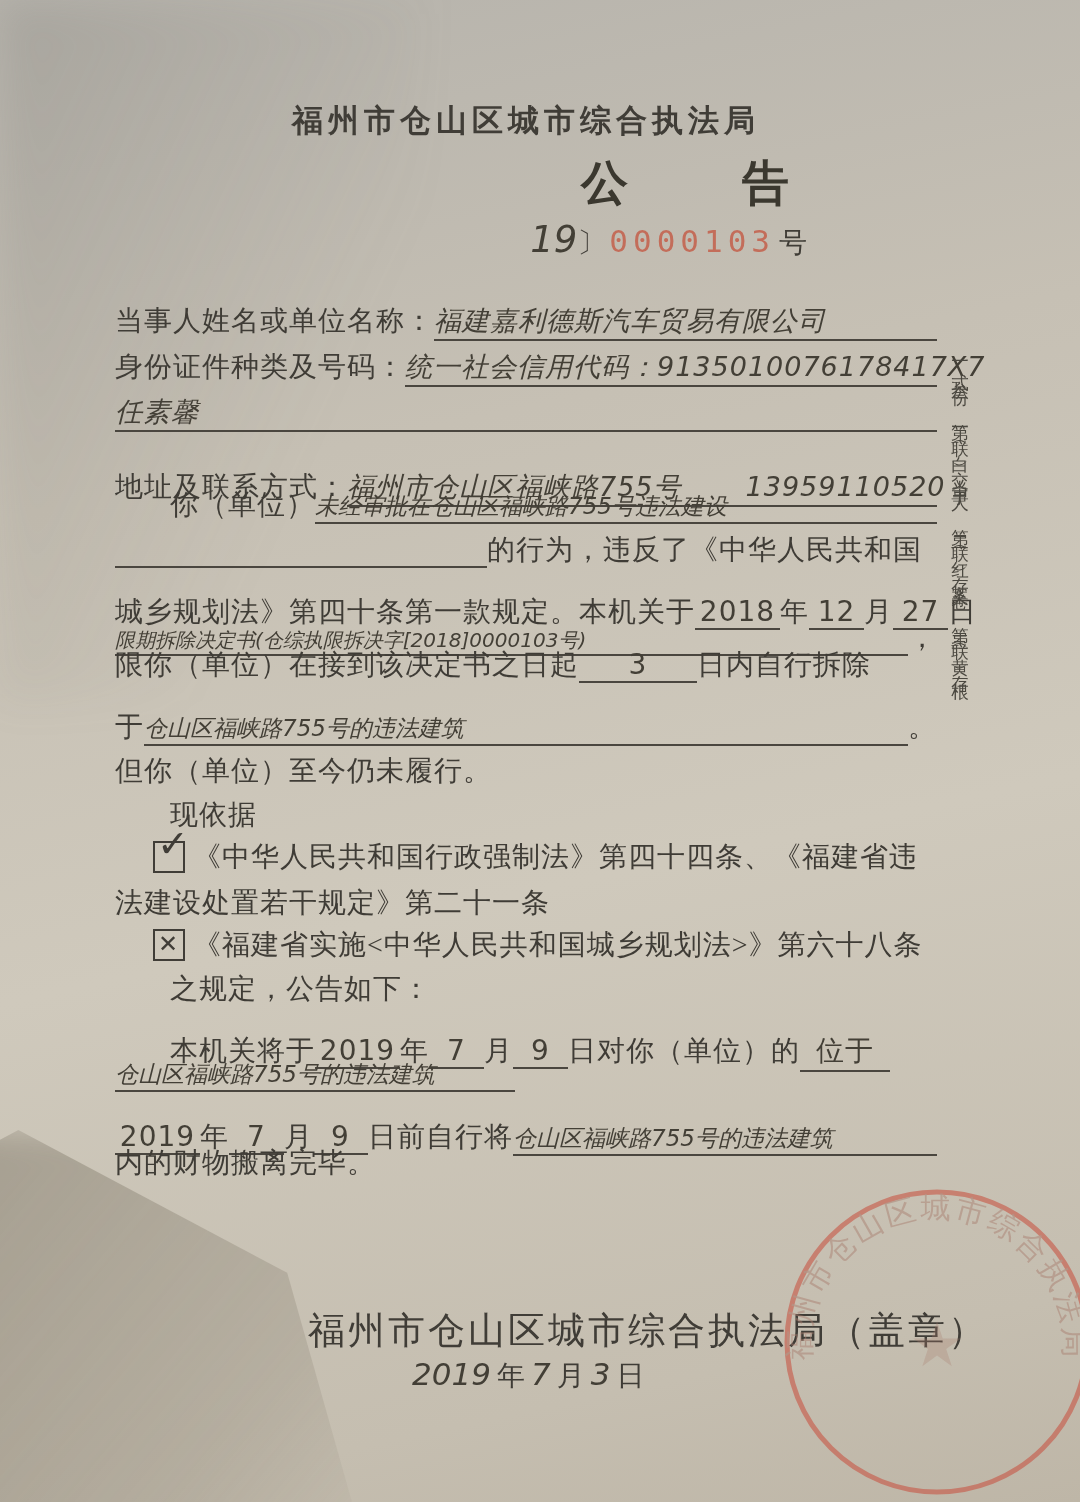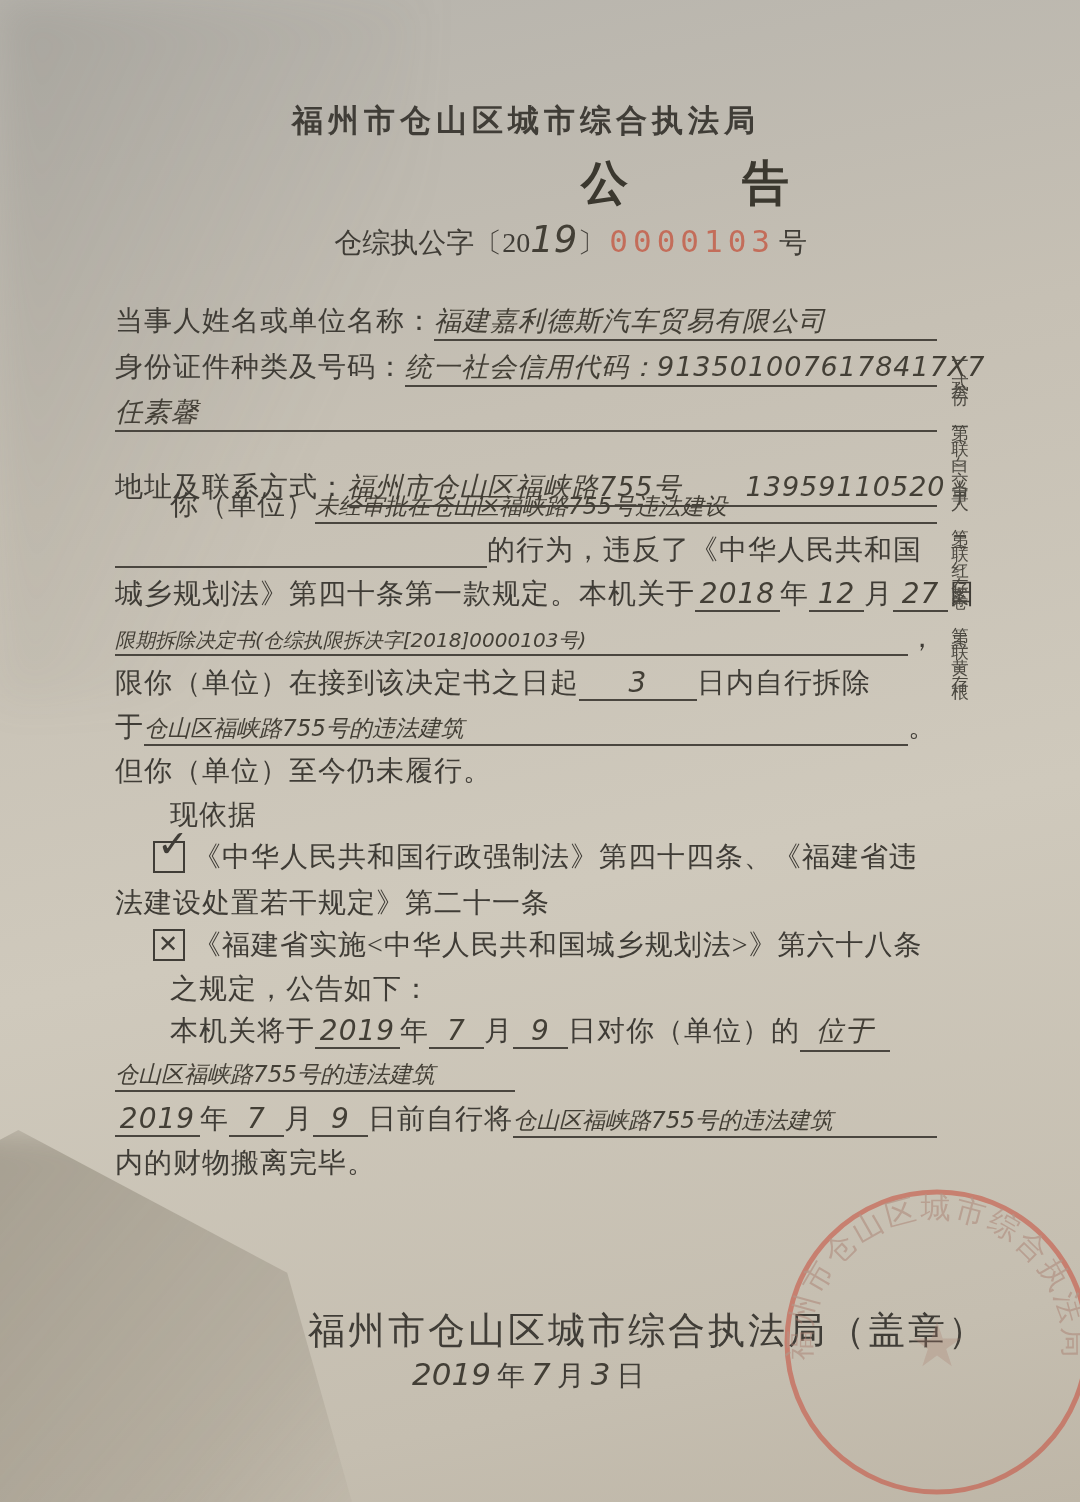--- a/index.html
+++ b/index.html
@@ -23,21 +23,21 @@
   }
   .content{position:absolute;left:115px;top:0;width:822px;}
   .line{position:absolute;left:0;right:0;display:flex;align-items:baseline;white-space:nowrap;font-size:28px;letter-spacing:1px;}
   .label{flex:0 0 auto;}
   .fill{flex:1 1 auto;border-bottom:2px solid #4a463f;min-width:30px;}
   .u{border-bottom:2px solid #4a463f;}
   .hw{font-family:"DejaVu Sans",sans-serif;font-style:italic;color:#433f36;}
   .hw-val{font-size:27px;}
   .hw-small{font-size:20px;letter-spacing:0;}
   .hw-loc{font-size:23px;letter-spacing:0;}
-  .num{display:inline-block;text-align:center;border-bottom:2px solid #4a463f;font-family:"DejaVu Sans",sans-serif;font-style:italic;color:#433f36;}
+  .num{display:inline-block;text-align:center;border-bottom:2px solid #4a463f;font-family:"DejaVu Sans",sans-serif;color:#433f36;margin-top:20px;}
   .num-y{min-width:85px;}
   .num-s{min-width:55px;}
   .agency{position:absolute;top:100px;left:0;right:0;text-align:center;font-size:31px;letter-spacing:5px;font-weight:bold;color:#403d37;}
   .big-title{position:absolute;top:152px;left:0;right:0;display:flex;justify-content:center;gap:112px;transform:translateX(160px);font-size:47px;font-weight:bold;letter-spacing:2px;color:#3b382f;}
   .docno{position:absolute;top:218px;right:130px;font-size:28px;display:flex;align-items:baseline;}
   .docno .hw{font-size:37px;}
   .rednum{font-family:"DejaVu Sans Mono",monospace;font-size:31px;letter-spacing:5px;color:#c4604b;opacity:.85;margin:0 4px;}
   .ind1{left:55px;}
   .indcb{left:38px;}
   .cb{flex:0 0 auto;position:relative;width:28px;height:28px;border:2.5px solid #403d37;margin-right:8px;align-self:center;}
@@ -63,21 +63,20 @@
 <div class="content">
 
   <div class="agency">福州市仓山区城市综合执法局</div>
 
   <div class="big-title">
     <span>公</span>
     <span>告</span>
   </div>
 
   <div class="docno">
-    <span>仓综执公字〔20</span>
     <span class="hw">19</span>
     <span>〕</span>
     <span class="rednum">0000103</span>
     <span>号</span>
   </div>
 
   <div class="line" style="top:302px">
     <span class="label">当事人姓名或单位名称：</span>
     <span class="fill"><span class="hw hw-val">福建嘉利德斯汽车贸易有限公司</span></span>
   </div>
@@ -114,21 +113,21 @@
     <span>月</span>
     <span class="num num-s">27</span>
     <span>日</span>
   </div>
 
   <div class="line" style="top:619px">
     <span class="fill"><span class="hw hw-small">限期拆除决定书(仓综执限拆决字[2018]0000103号)</span></span>
     <span>，</span>
   </div>
 
-  <div class="line" style="top:664px">
+  <div class="line" style="top:628px">
     <span>限你（单位）在接到该决定书之日起</span>
     <span class="num" style="min-width:118px">3</span>
     <span>日内自行拆除</span>
   </div>
 
   <div class="line" style="top:708px">
     <span>于</span>
     <span class="fill"><span class="hw hw-loc">仓山区福峡路755号的违法建筑</span></span>
     <span>。</span>
   </div>

